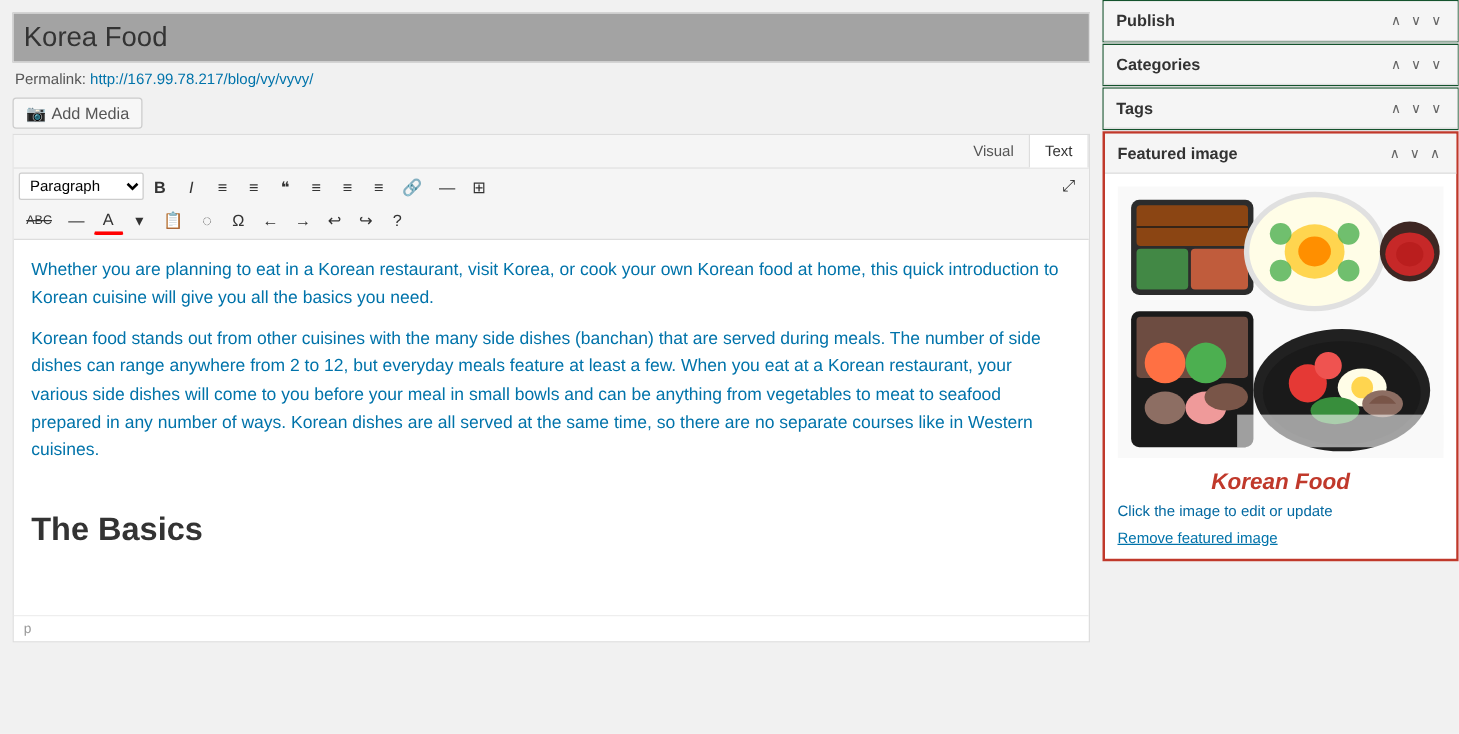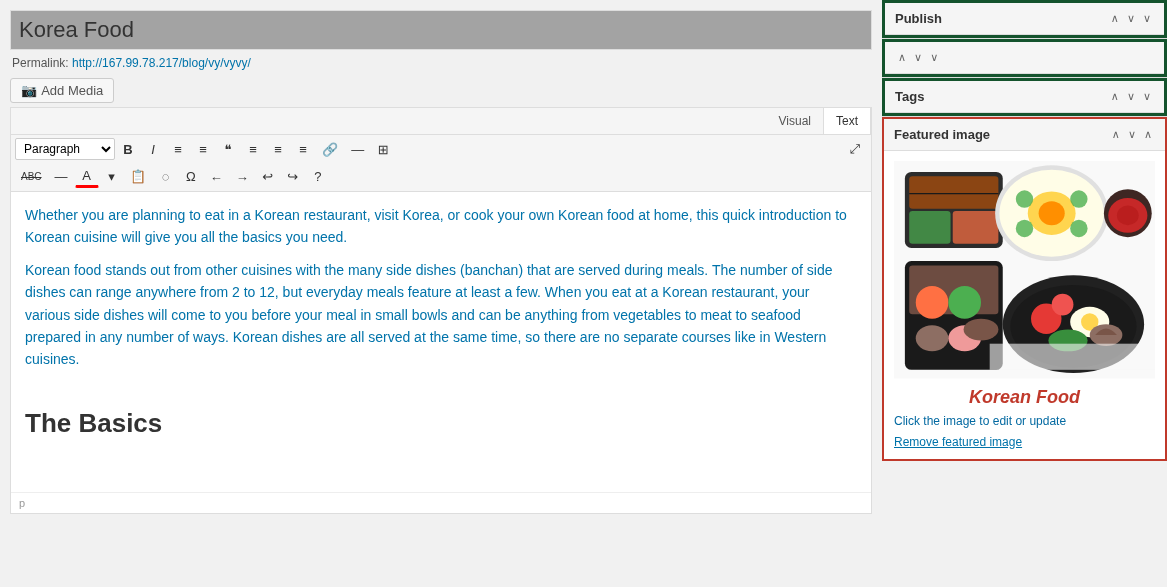--- a/index.html
+++ b/index.html
@@ -120,21 +120,21 @@
 
     
     .sidebar {
       width: 285px;
       padding: 0 0 0 0;
       background: #f1f1f1;
     }
 
     .panel {
       background: #fff;
-      border: 3px solid #14532d;
+      border: 1px solid #14532d;
       margin-bottom: 0;
     }
 
     .panel-header {
       display: flex;
       align-items: center;
       padding: 8px 10px;
       background: #f5f5f5;
       border-bottom: 1px solid #ddd;
       cursor: pointer;
@@ -293,20 +293,21 @@
           <button class="panel-ctrl-btn">∨</button>
           <button class="panel-ctrl-btn">∨</button>
         </div>
       </div>
     </div>
 
     <div class="divider"></div>
 
     <div class="panel">
       <div class="panel-header">
+        <span class="panel-title">Categories</span>
         <div class="panel-controls">
           <button class="panel-ctrl-btn">∧</button>
           <button class="panel-ctrl-btn">∨</button>
           <button class="panel-ctrl-btn">∨</button>
         </div>
       </div>
     </div>
 
     <div class="divider"></div>
 

